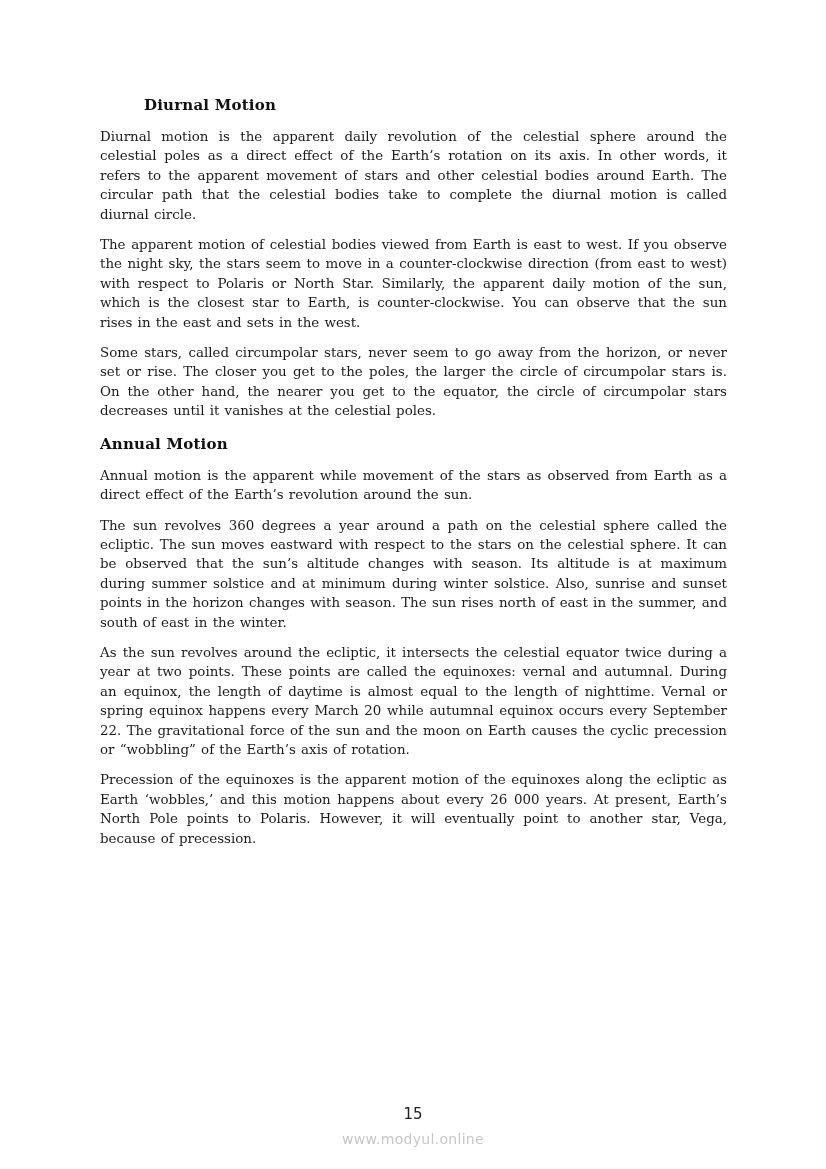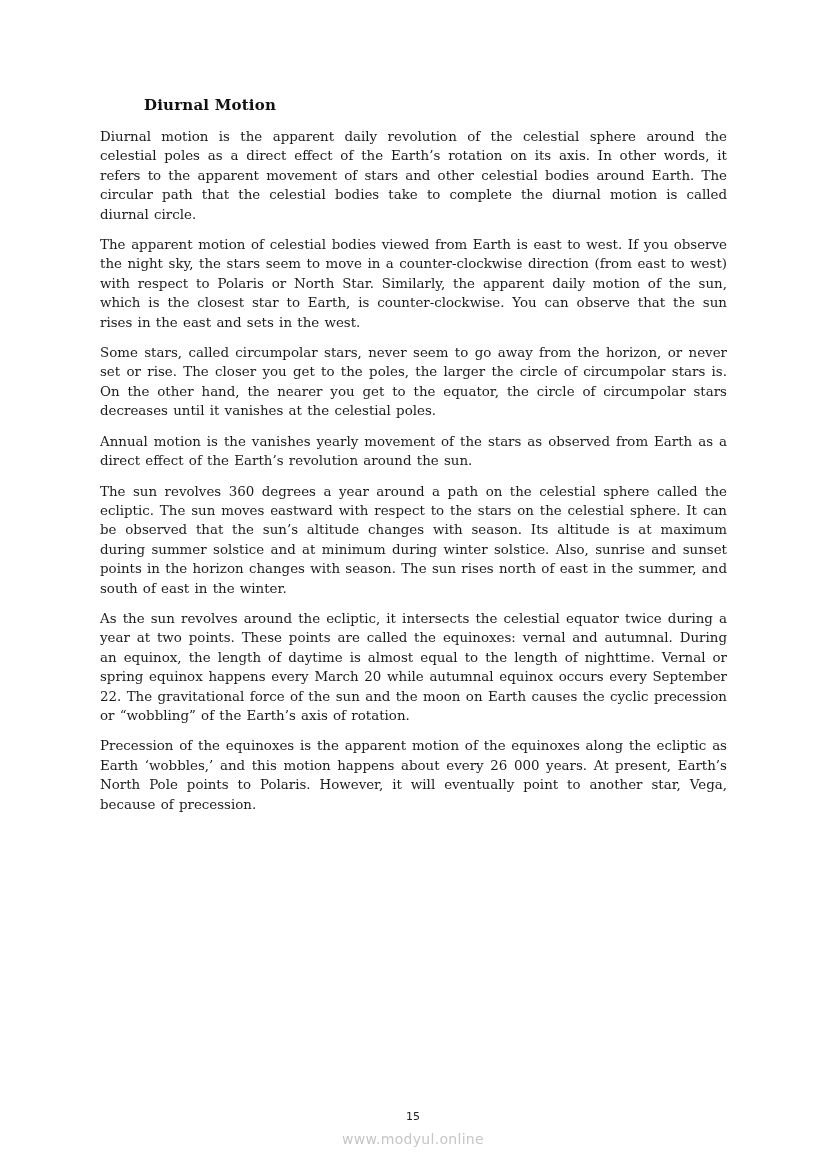--- a/index.html
+++ b/index.html
@@ -38,21 +38,21 @@
     left: 0;
     right: 0;
     bottom: 0;
     height: 90px;
   }
   .page-number {
     position: absolute;
     bottom: 46px;
     width: 100%;
     text-align: center;
-    font-size: 11px;
+    font-size: 15px;
     color: #222222;
     font-family: "DejaVu Sans", sans-serif;
   }
   .watermark {
     position: absolute;
     bottom: 22px;
     width: 100%;
     text-align: center;
     font-size: 14px;
     color: #c6c6c6;
@@ -66,21 +66,22 @@
 <div class="page">
 
   <section class="doc-section">
     <h2 class="section-heading">Diurnal Motion</h2>
     <p class="paragraph">Diurnal motion is the apparent daily revolution of the celestial sphere around the celestial poles as a direct effect of the Earth’s rotation on its axis. In other words, it refers to the apparent movement of stars and other celestial bodies around Earth. The circular path that the celestial bodies take to complete the diurnal motion is called diurnal circle.</p>
     <p class="paragraph">The apparent motion of celestial bodies viewed from Earth is east to west. If you observe the night sky, the stars seem to move in a counter-clockwise direction (from east to west) with respect to Polaris or North Star. Similarly, the apparent daily motion of the sun, which is the closest star to Earth, is counter-clockwise. You can observe that the sun rises in the east and sets in the west.</p>
     <p class="paragraph">Some stars, called circumpolar stars, never seem to go away from the horizon, or never set or rise. The closer you get to the poles, the larger the circle of circumpolar stars is. On the other hand, the nearer you get to the equator, the circle of circumpolar stars decreases until it vanishes at the celestial poles.</p>
   </section>
 
   <section class="doc-section">
-    <p class="paragraph">Annual motion is the vanishes yearly movement of the stars as observed from Earth as a direct effect of the Earth’s revolution around the sun.</p>
+    <h2 class="section-heading">Annual Motion</h2>
+    <p class="paragraph">Annual motion is the apparent while movement of the stars as observed from Earth as a direct effect of the Earth’s revolution around the sun.</p>
     <p class="paragraph">The sun revolves 360 degrees a year around a path on the celestial sphere called the ecliptic. The sun moves eastward with respect to the stars on the celestial sphere. It can be observed that the sun’s altitude changes with season. Its altitude is at maximum during summer solstice and at minimum during winter solstice. Also, sunrise and sunset points in the horizon changes with season. The sun rises north of east in the summer, and south of east in the winter.</p>
   </section>
 
   <section class="doc-section">
     <p class="paragraph">As the sun revolves around the ecliptic, it intersects the celestial equator twice during a year at two points. These points are called the equinoxes: vernal and autumnal. During an equinox, the length of daytime is almost equal to the length of nighttime. Vernal or spring equinox happens every March 20 while autumnal equinox occurs every September 22. The gravitational force of the sun and the moon on Earth causes the cyclic precession or “wobbling” of the Earth’s axis of rotation.</p>
     <p class="paragraph">Precession of the equinoxes is the apparent motion of the equinoxes along the ecliptic as Earth ‘wobbles,’ and this motion happens about every 26 000 years. At present, Earth’s North Pole points to Polaris. However, it will eventually point to another star, Vega, because of precession.</p>
   </section>
 
   <div class="footer-area">
     <div class="page-number">15</div>

